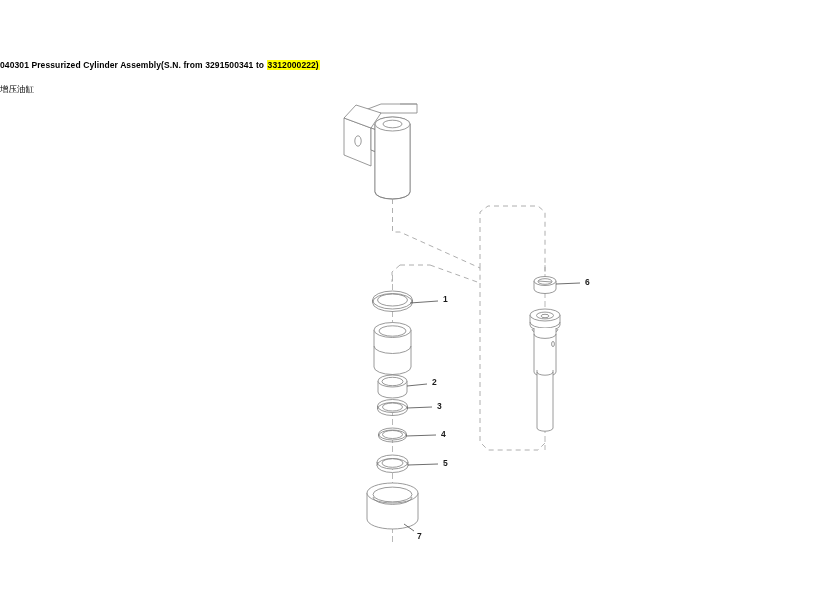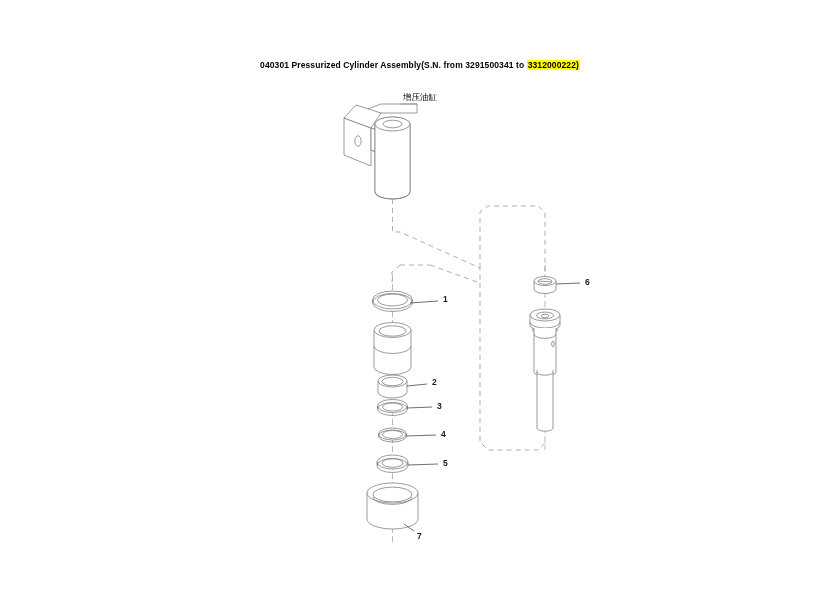--- a/index.html
+++ b/index.html
@@ -19,36 +19,36 @@
     left: 0; top: 0;
     width: 840px;
     height: 593px;
     background: #ffffff;
   }
   .title-block {
     position: absolute;
     left: 0;
     top: 60px;
     width: 840px;
-    text-align: center;
+    text-align: left;
   }
   .title-line {
     font-size: 8.5px;
     font-weight: bold;
     color: #000000;
     letter-spacing: 0.1px;
     white-space: nowrap;
   }
   .title-hl {
     background: #ffff00;
     color: #000000;
     padding: 0 1px;
   }
   .subtitle-line {
-    margin-top: 22px;
+    margin-top: 14px;
     font-size: 8.5px;
     font-weight: normal;
     color: #000000;
     font-family: "DejaVu Sans", sans-serif;
   }
   #drawing {
     position: absolute;
     left: 0; top: 0;
     width: 840px;
     height: 593px;

